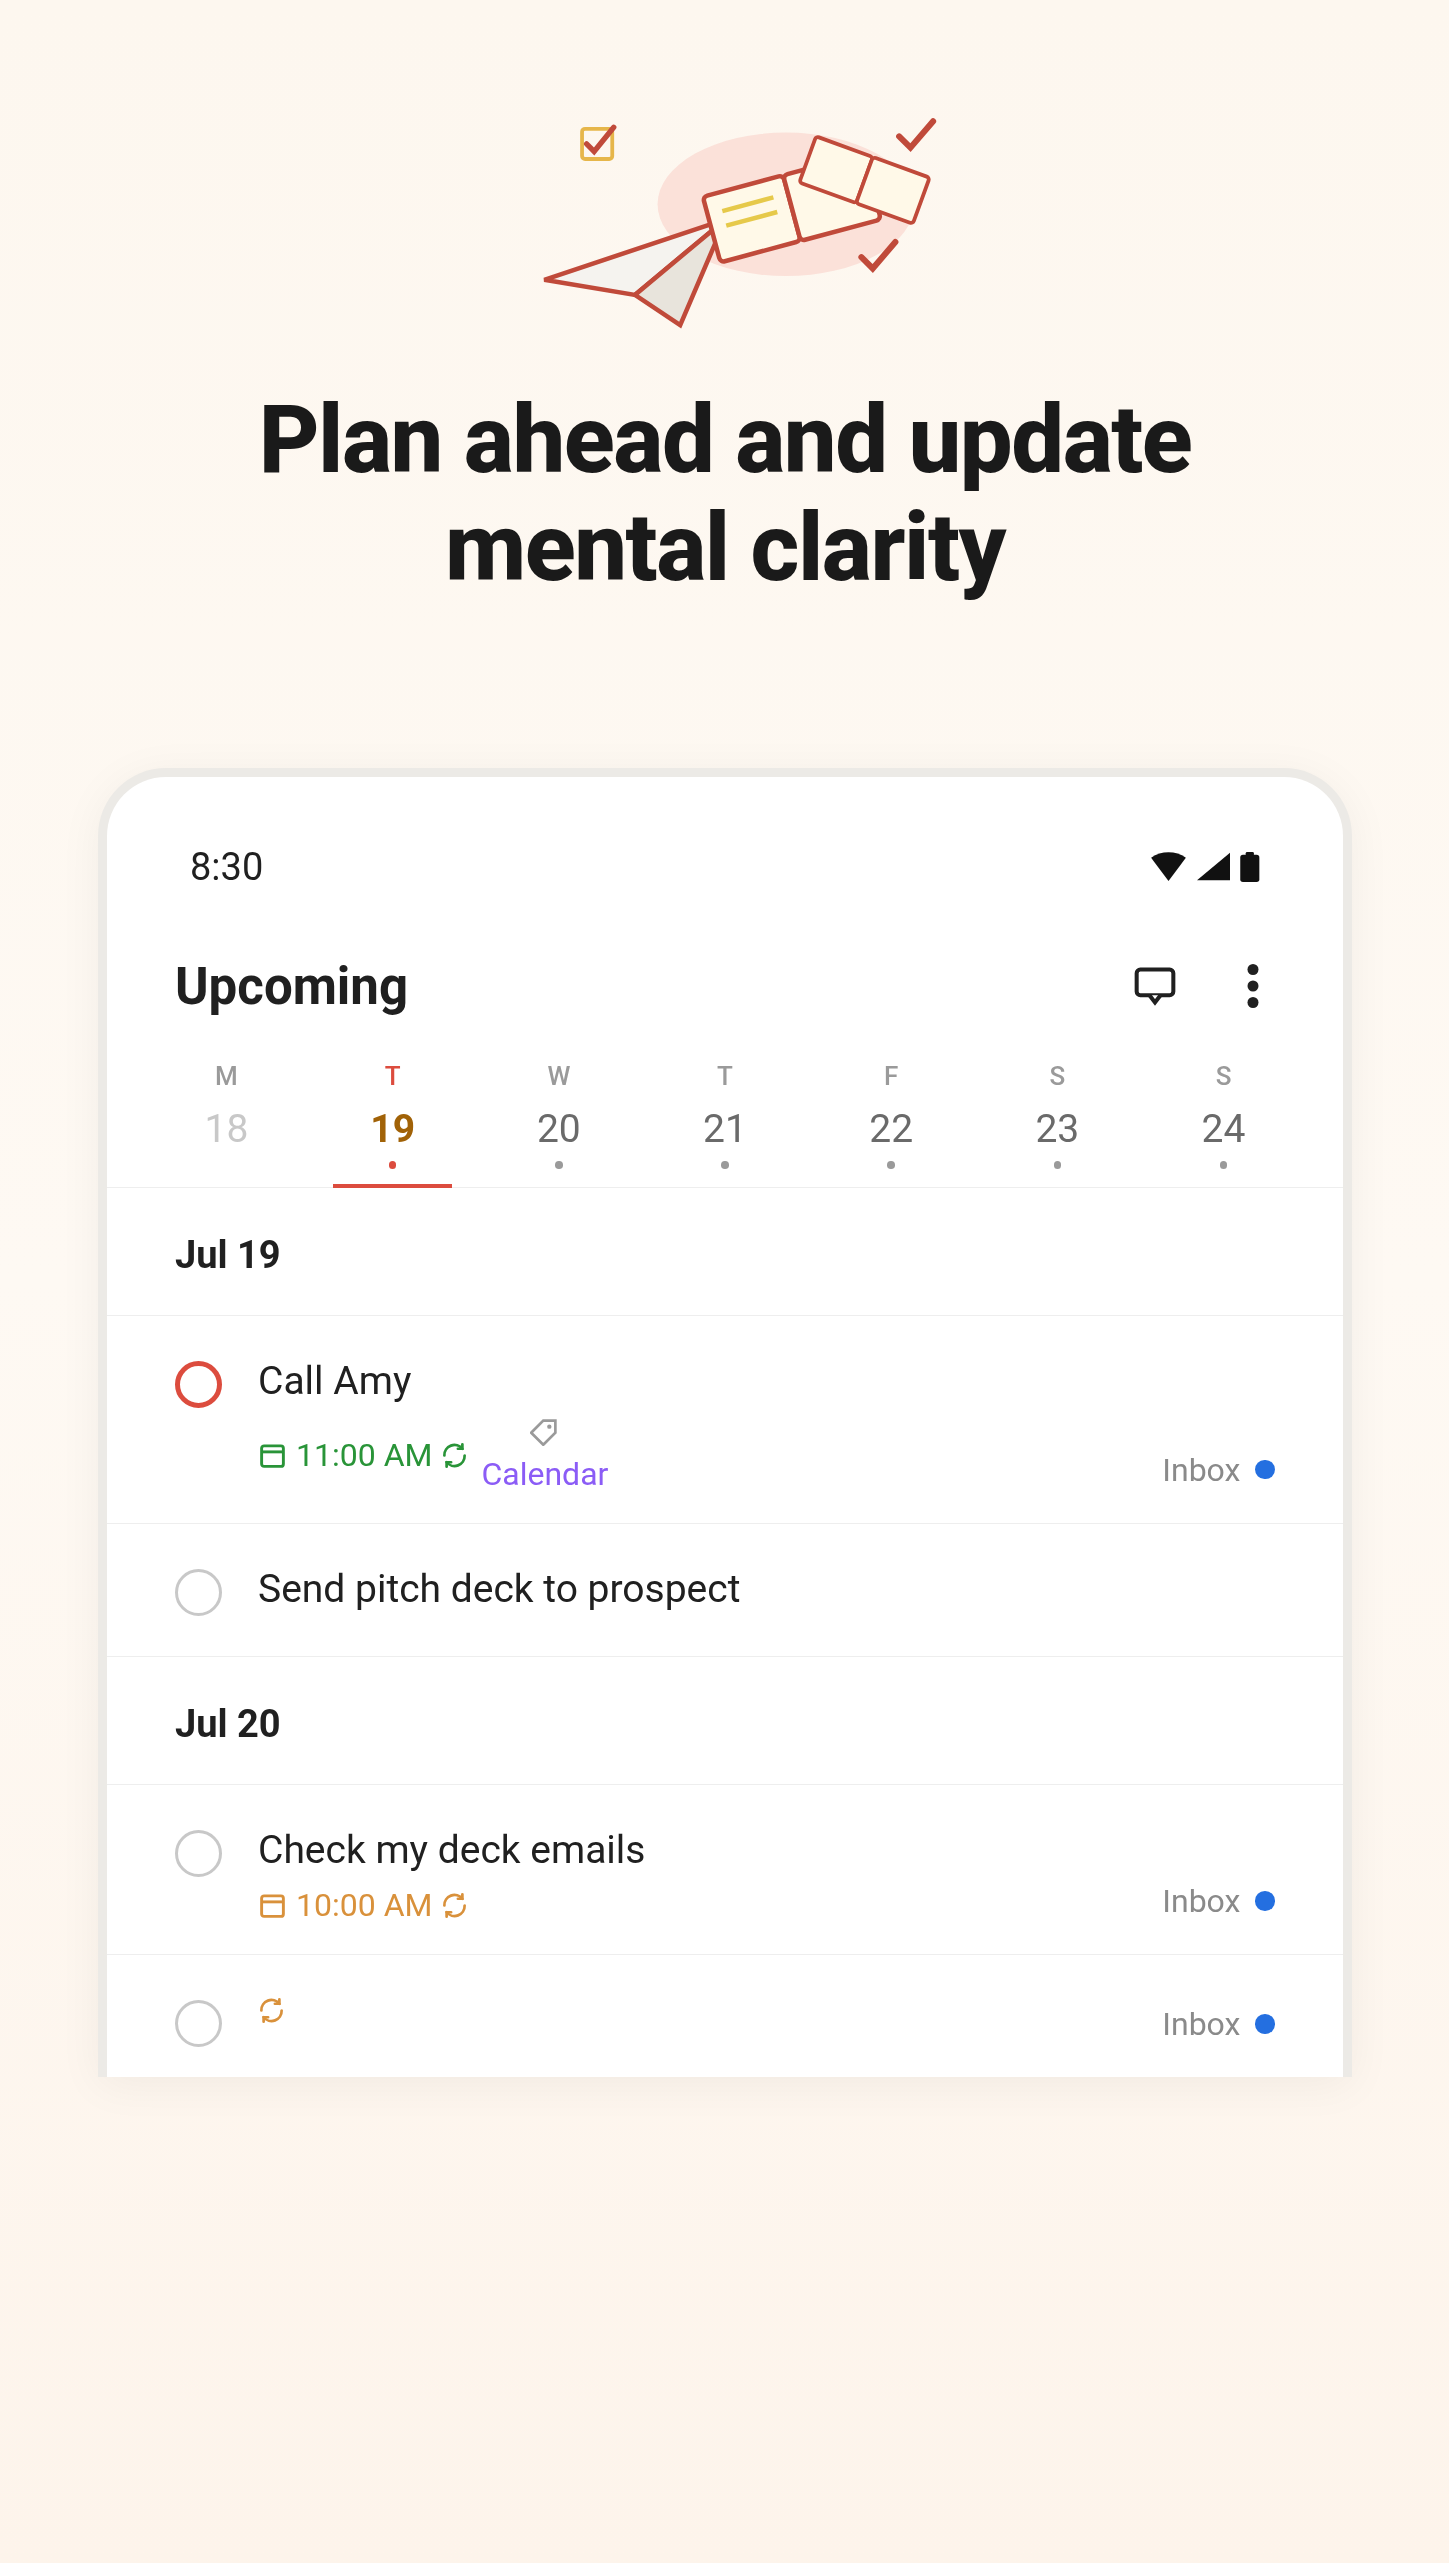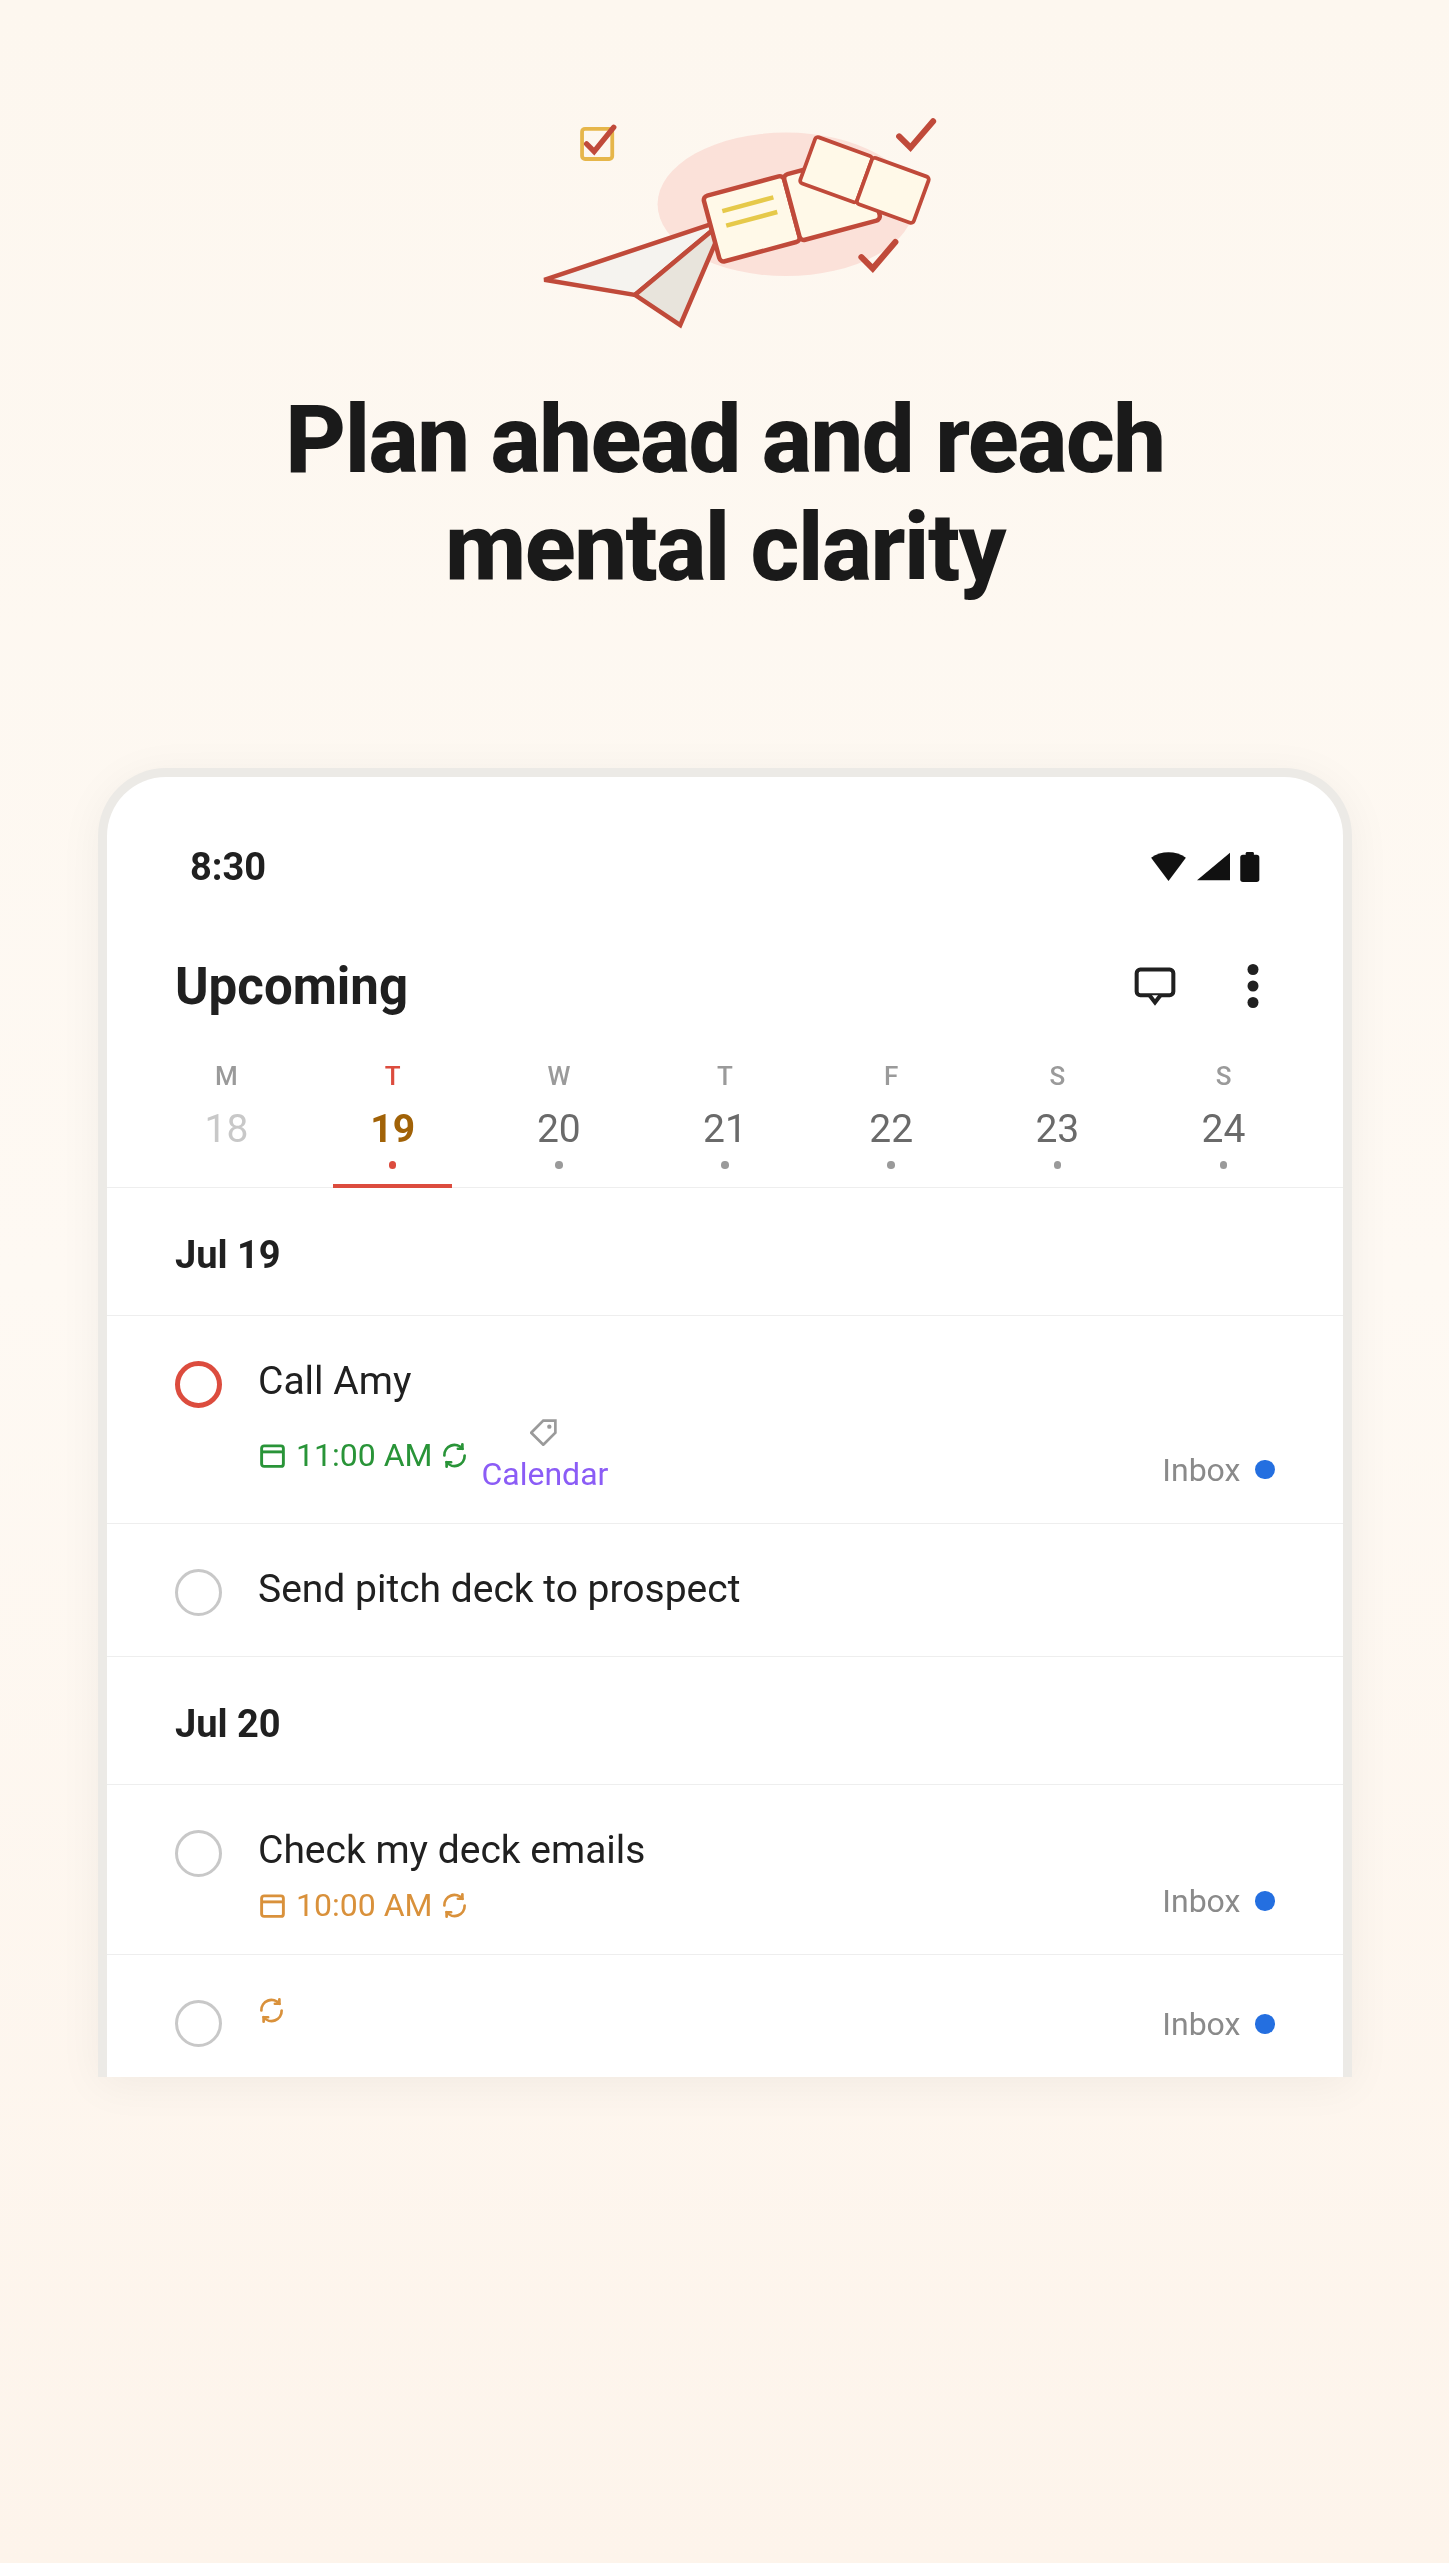--- a/index.html
+++ b/index.html
@@ -44,21 +44,21 @@
   }
 
   .status-bar {
     display: flex;
     justify-content: space-between;
     align-items: center;
     padding: 22.7px 83px 38px 83px;
   }
   .status-time {
     font-size: 38px;
-    font-weight: 700;
+    font-weight: 400;
     color: #202020;
   }
   .status-icons {
     display: flex;
     gap: 10.6px;
     align-items: center;
   }
   .status-icons svg { display: block; }
 
   .app-header {
@@ -212,21 +212,21 @@
       <rect x="0" y="0" width="40" height="40" rx="4" fill="none" stroke="#e6b64a" stroke-width="5"></rect>
       <path d="M6 20 L16 30 L42 -2" fill="none" stroke="#c04a3a" stroke-width="7" stroke-linecap="round"></path>
     </g>
 
     <path d="M530 40 L545 55 L575 20" fill="none" stroke="#c04a3a" stroke-width="8" stroke-linecap="round"></path>
     <path d="M480 200 L495 215 L525 180" fill="none" stroke="#c04a3a" stroke-width="8" stroke-linecap="round"></path>
   </svg>
 </div>
 
 <h1 class="hero-heading">
-  <span>Plan ahead and reach</span><br>
+  <span>Plan ahead and update</span><br>
   <span>mental clarity</span>
 </h1>
 
 <div class="phone-frame">
 
   <div class="status-bar">
     <div class="status-time">8:30</div>
     <div class="status-icons">
       <svg width="35" height="29" viewBox="0 0 24 20">
           <path d="M12 20 L24 4 C17 -1 7 -1 0 4 Z" fill="#111"></path>

